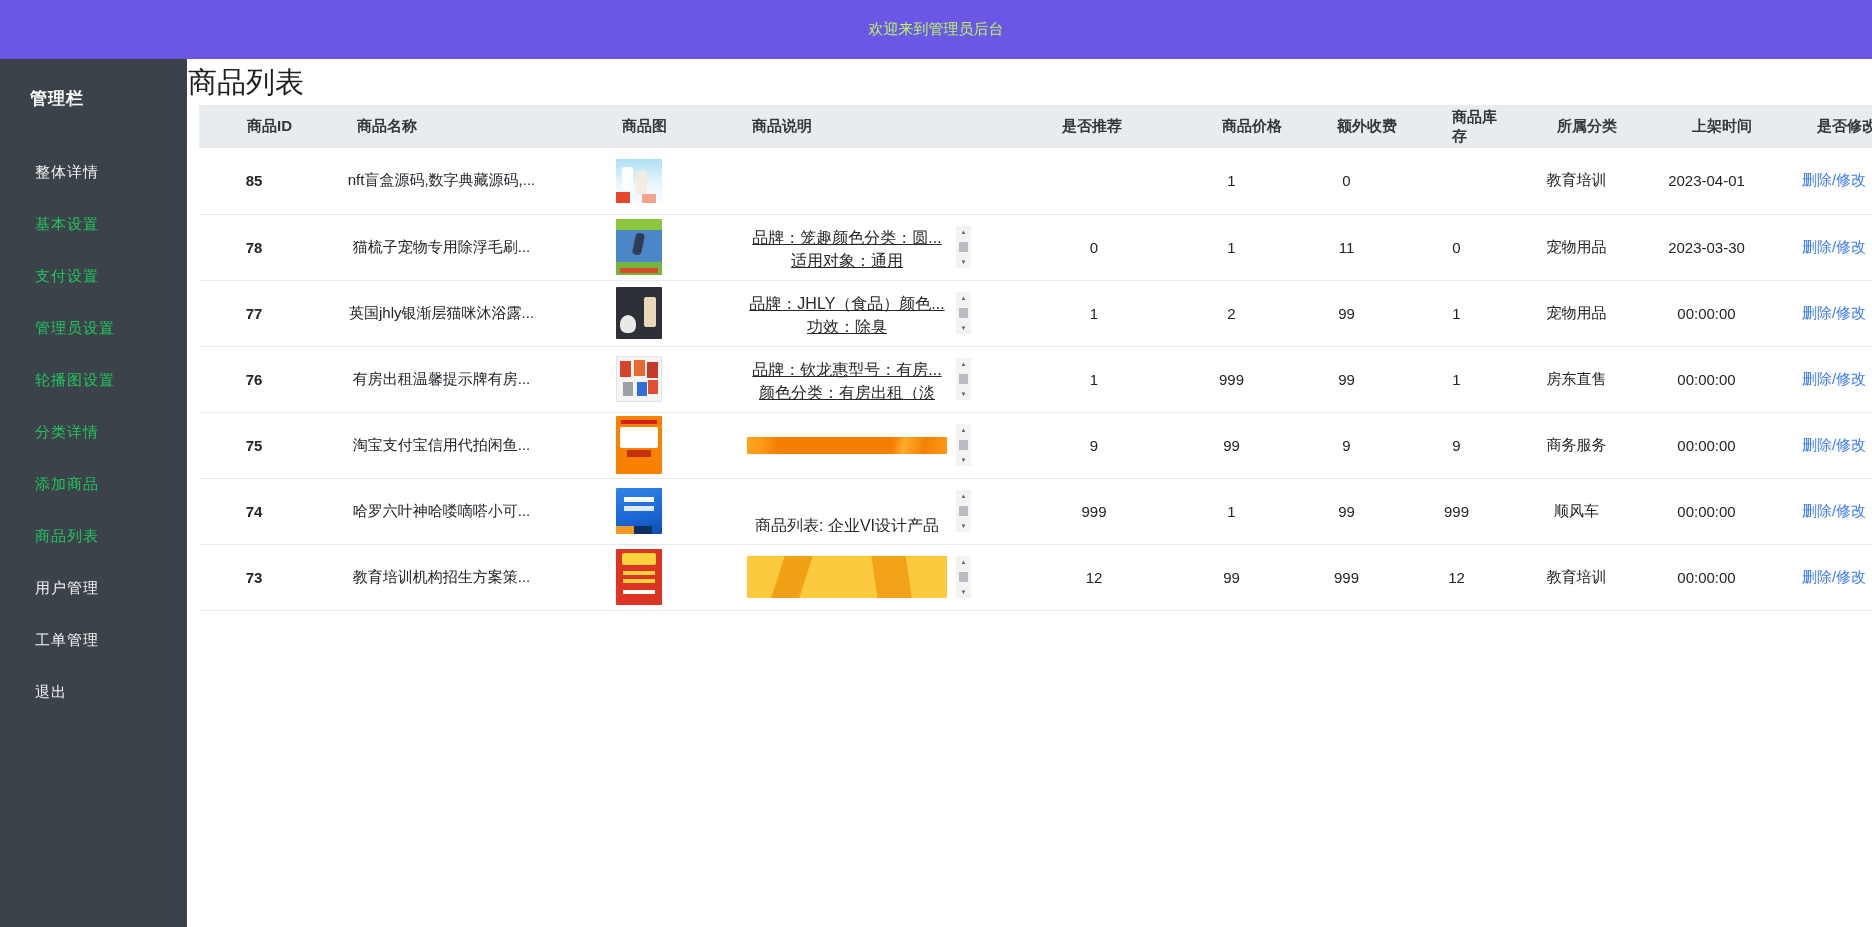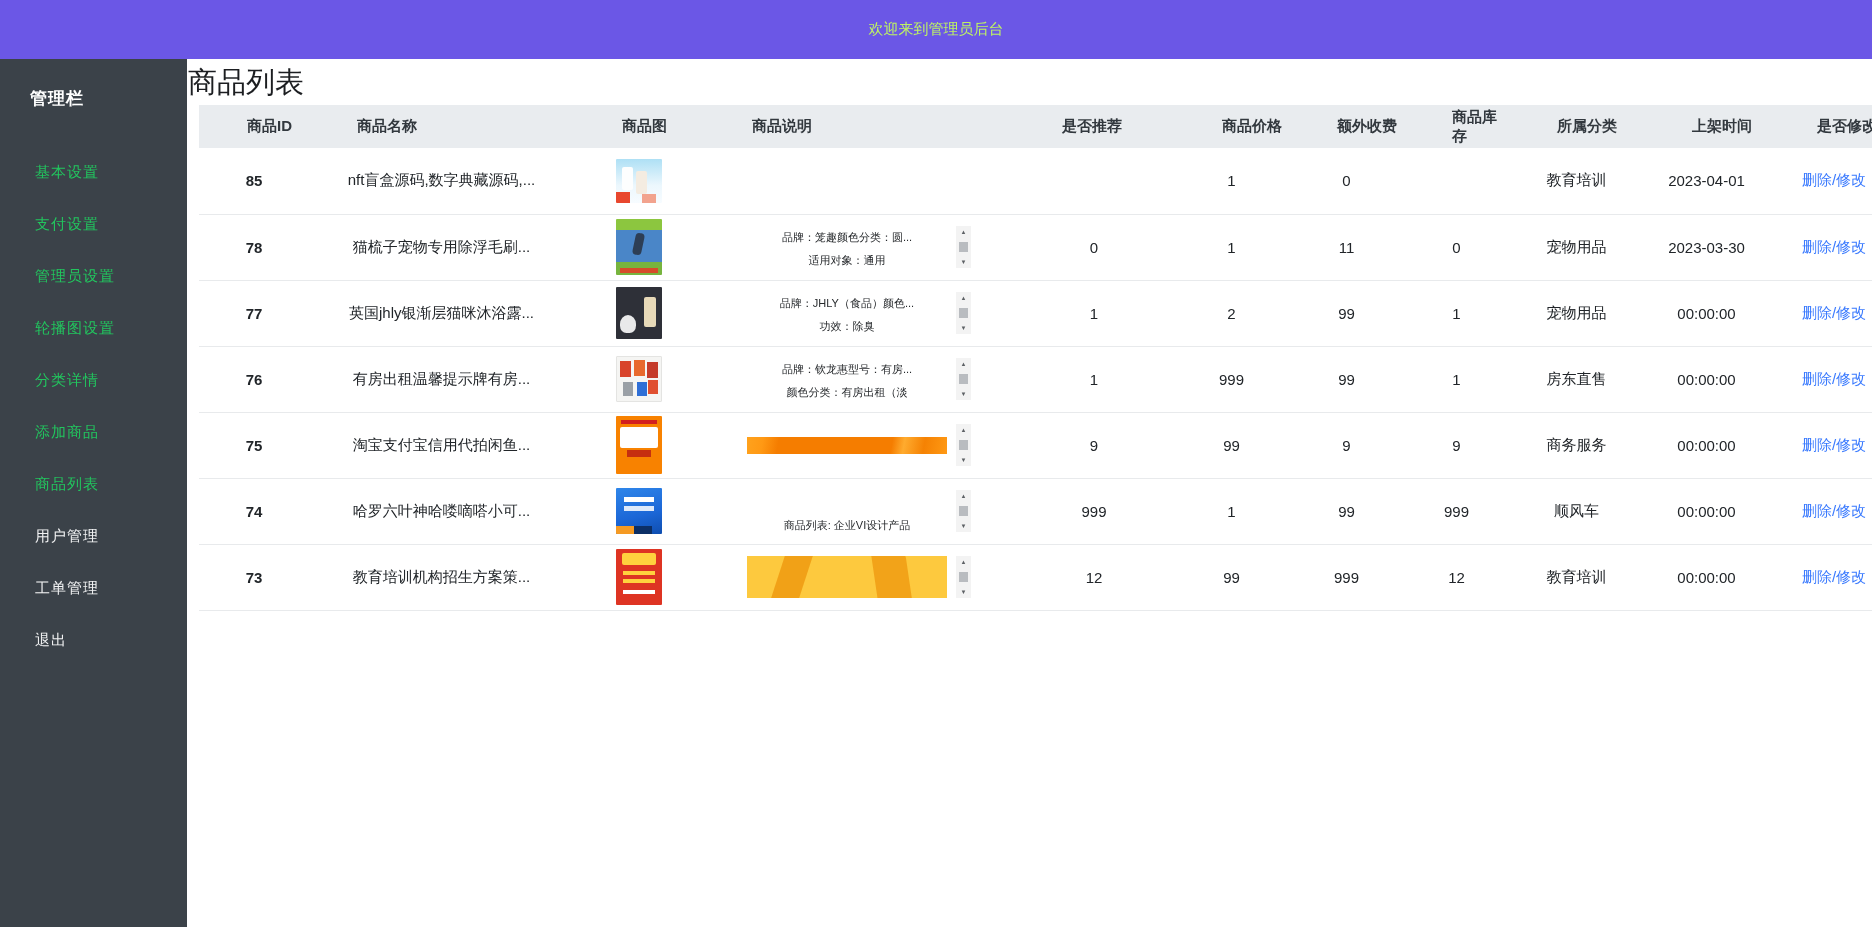--- a/index.html
+++ b/index.html
@@ -33,21 +33,21 @@
   thead th { background:#e9ecef; height:43px; font-size:15px; font-weight:700;
     color:#32383e; text-align:left;padding-left:48px; }
   tbody td { height:66px; text-align:center; vertical-align:middle;
     font-size:15px; color:#212529; border-bottom:1px solid #e8eaec; }
   td.c-id { font-weight:700;margin-top:20px; }
   .link { color:#3a7afe; text-decoration:none; cursor:pointer; }
 
   
   .desc-cell { display:flex; align-items:center; justify-content:center; gap:9px; }
   .desc-body { width:200px; height:42px; overflow:hidden; line-height:23px;
-    font-size:11px; color:#26292c; }
+    font-size:16px; color:#26292c;text-decoration:underline; }
   .desc-body.bottom { position:relative; }
   .desc-body.bottom div { position:absolute; bottom:-5px; width:100%; }
   .vscroll { width:15px; height:42px; background:#f3f3f3; display:flex;
     flex-direction:column; align-items:center; justify-content:space-between;
     padding:3px 0; cursor:pointer; }
   .vscroll .arr { font-size:6px; color:#5d6165; line-height:6px; }
   .vscroll .bar { width:9px; height:10px; background:#b9bcc0; }
 
   
   .desc-img-orange { width:200px; height:17px;
@@ -100,20 +100,21 @@
 
 <div class="banner">
   <span>欢迎来到管理员后台</span>
 </div>
 
 <div class="layout">
 
   <aside class="sidebar">
     <div class="sidebar-title">管理栏</div>
     <nav class="side-nav">
+      <div class="side-item primary">整体详情</div>
       <div class="side-item secondary">基本设置</div>
       <div class="side-item secondary">支付设置</div>
       <div class="side-item secondary">管理员设置</div>
       <div class="side-item secondary">轮播图设置</div>
       <div class="side-item secondary">分类详情</div>
       <div class="side-item secondary">添加商品</div>
       <div class="side-item secondary">商品列表</div>
       <div class="side-item primary">用户管理</div>
       <div class="side-item primary">工单管理</div>
       <div class="side-item primary">退出</div>

